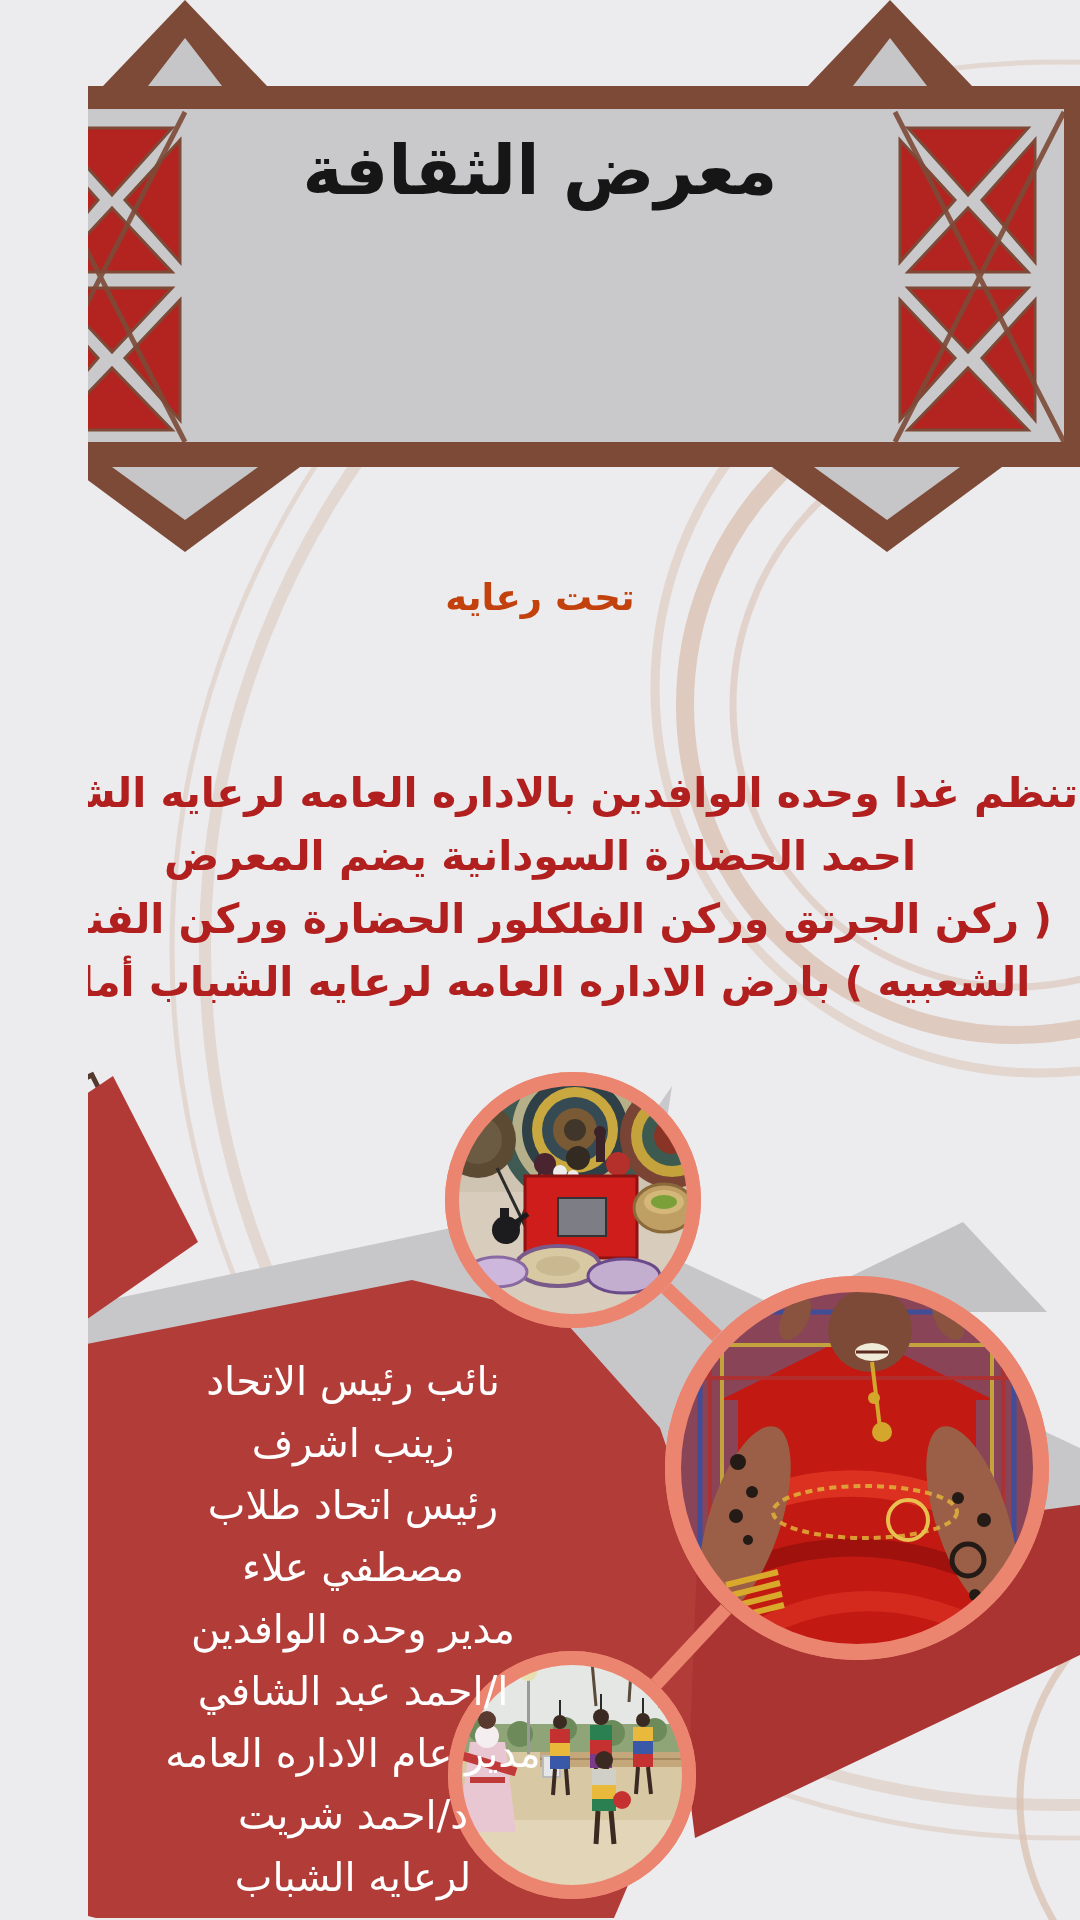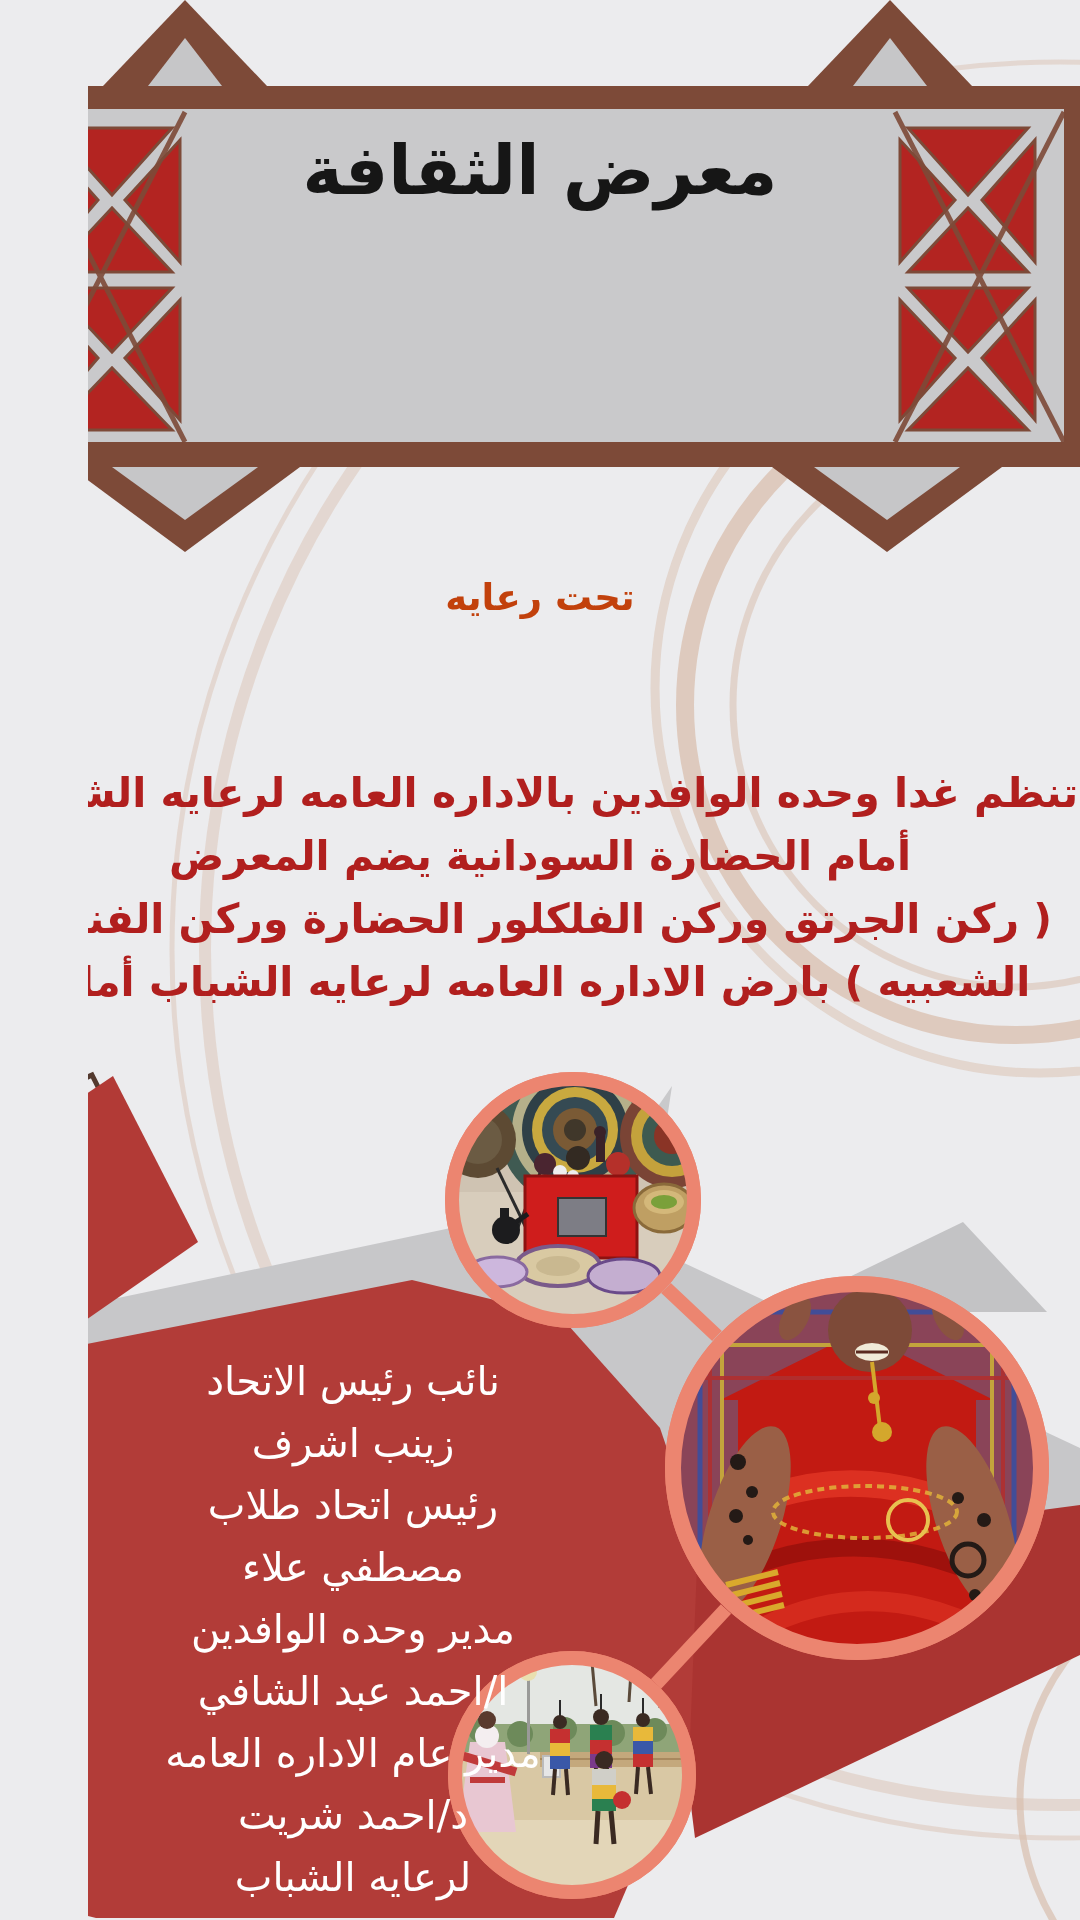--- a/index.html
+++ b/index.html
@@ -308,21 +308,21 @@
   <div class="txt" id="title-block">
     <div>معرض الثقافة</div>
   </div>
 
   <div class="txt" id="patronage-block">
     <div>تحت رعايه</div>
   </div>
 
   <div class="txt" id="announcement-block">
     <div>تنظم غدا وحده الوافدين بالاداره العامه لرعايه الشباب</div>
-    <div>أمام الحضارة السودانية يضم المعرض</div>
+    <div>احمد الحضارة السودانية يضم المعرض</div>
     <div>( ركن الجرتق وركن الفلكلور الحضارة وركن الفنون</div>
     <div>الشعبيه ) بارض الاداره العامه لرعايه الشباب أمام</div>
   </div>
 
   <div class="txt" id="officials-block">
     <div>نائب رئيس الاتحاد</div>
     <div>زينب اشرف</div>
     <div>رئيس اتحاد طلاب</div>
     <div>مصطفي علاء</div>
     <div>مدير وحده الوافدين</div>

